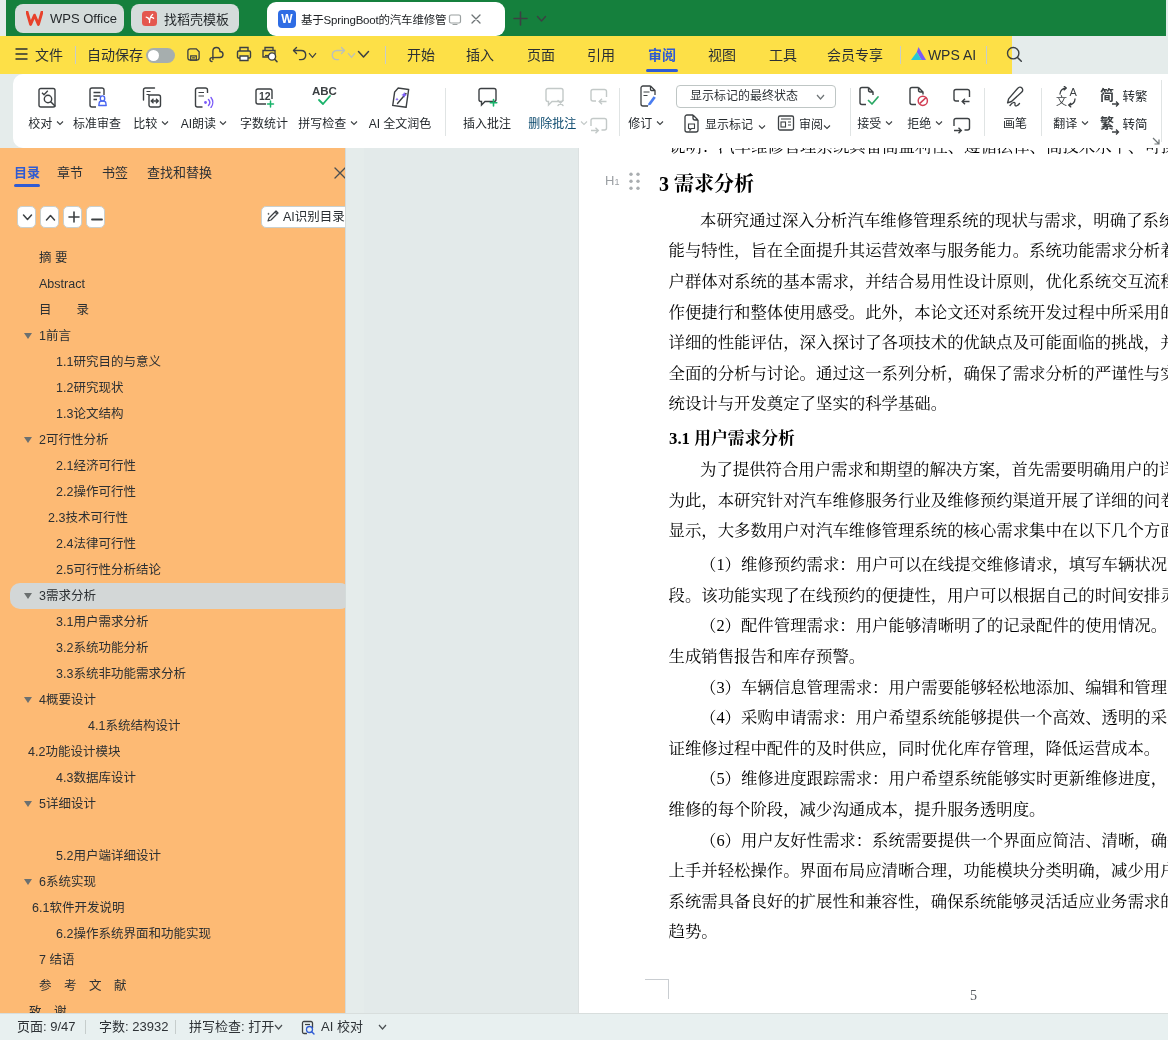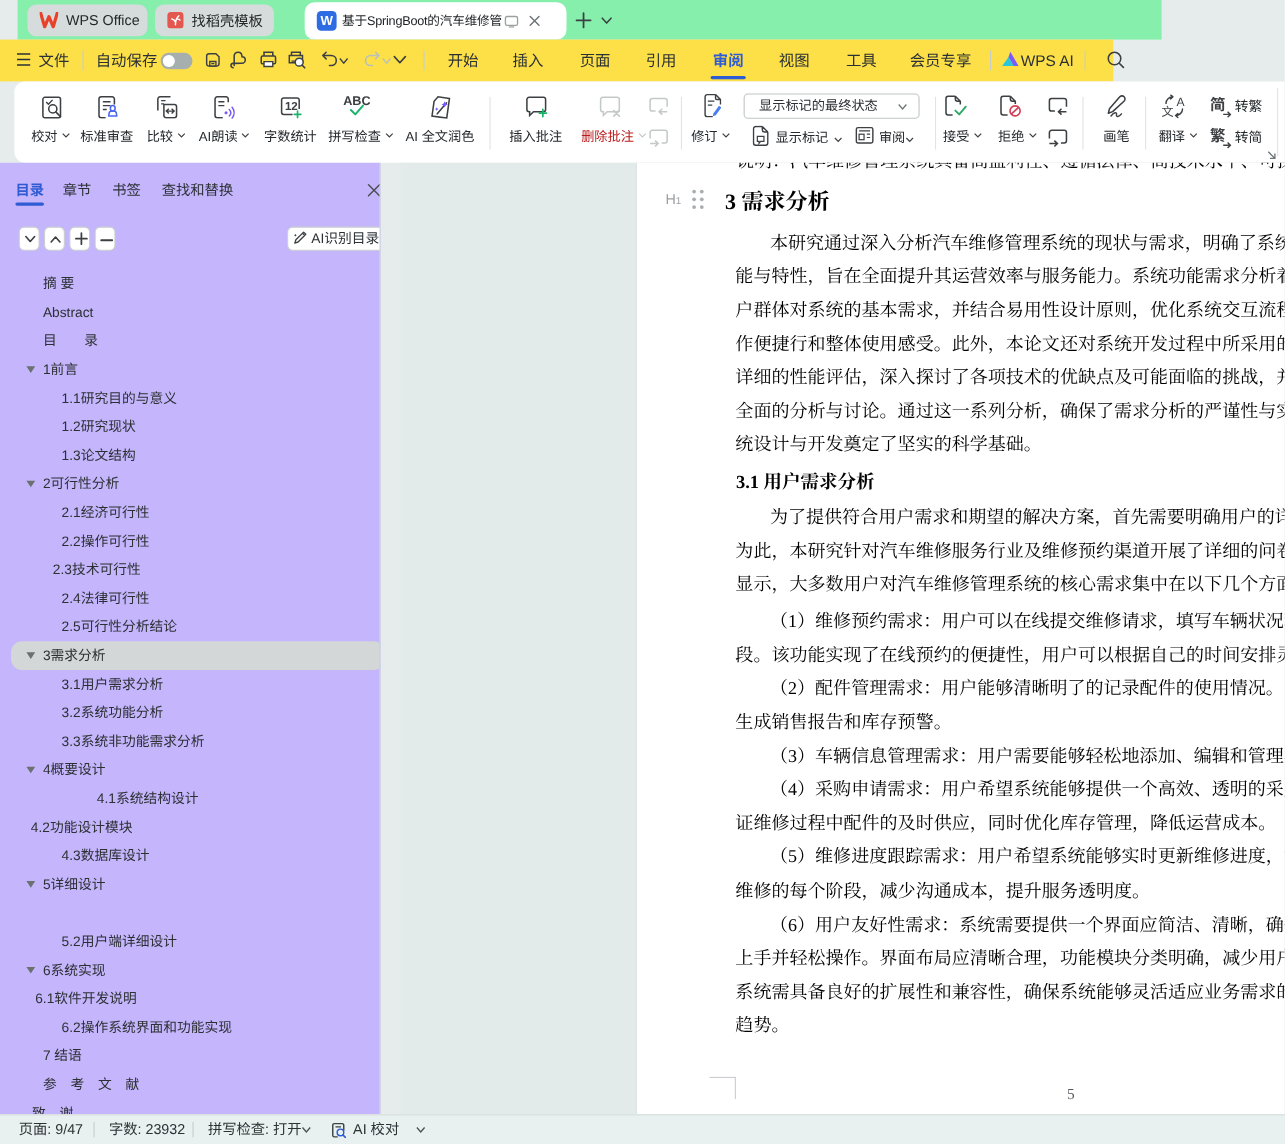--- a/index.html
+++ b/index.html
@@ -1,34 +1,34 @@
 <!DOCTYPE html>
 <html><head><meta charset="utf-8">
 <style>
 *{margin:0;padding:0;box-sizing:border-box}
 html,body{width:1168px;height:1040px;overflow:hidden}
 body{font-family:"Liberation Sans","Noto Sans CJK SC",sans-serif;position:relative;background:#e5eceb}
 .abs{position:absolute}
 
-#tabbar{position:absolute;left:16px;top:0;width:1040px;height:36px;background:#86efac}
+#tabbar{position:absolute;left:6px;top:0;width:1160px;height:36px;background:#15803d}
 .tabpill{position:absolute;top:4px;height:29px;border-radius:8px;background:#d5dcdb;display:flex;align-items:center;font-size:13px;color:#24282b}
 #tab3{position:absolute;left:261px;top:2px;width:238px;height:34px;background:#fff;border-radius:9px;display:flex;align-items:center;font-size:11.5px;color:#212427;white-space:nowrap;overflow:hidden}
 
 #menubar{position:absolute;left:0;top:36px;width:1012px;height:38px;background:#fde047}
 .mitem{position:absolute;top:0;height:38px;line-height:38px;font-size:14px;color:#2b3034;text-align:center}
 .vsep{position:absolute;width:1px;background:#c6cdcc}
 
 #ribbon{position:absolute;left:13px;top:74px;width:1155px;height:74px;background:#fff;border-radius:10px 0 0 10px}
 .rlabel{position:absolute;top:117px;height:15px;line-height:15px;font-size:12px;color:#24292d;text-align:center;white-space:nowrap}
-.rlabel.dis{color:#b91c1c}
+.rlabel.dis{color:#0c4a6e}
 .ricon{position:absolute;top:87px}
 .rsep{position:absolute;top:88px;height:48px;width:1px;background:#e0e4e4}
 .chev{display:inline-block;width:8px;height:8px;vertical-align:1px}
 
-#sidebar{position:absolute;left:0;top:148px;width:346px;height:865px;background:#c4b5fd;border-right:1px solid #d4dbda;overflow:hidden}
+#sidebar{position:absolute;left:0;top:148px;width:346px;height:865px;background:#fdba74;border-right:1px solid #d4dbda;overflow:hidden}
 .stab{position:absolute;top:16px;font-size:13px;color:#2c3136;height:18px;line-height:18px}
 .sbtn{position:absolute;top:58px;height:22px;background:#fff;border:1px solid #c9d0cf;border-radius:5px}
 .trow{position:absolute;left:0;width:363px;height:26px;font-size:12.5px;color:#2c3033;line-height:26px;white-space:nowrap}
 .tri{position:absolute;left:24px;top:10px;width:0;height:0;border-left:4.5px solid transparent;border-right:4.5px solid transparent;border-top:6px solid #6b7070}
 
 #docarea{position:absolute;left:364px;top:148px;width:804px;height:865px;background:#e3eaea;overflow:hidden}
 #page{position:absolute;left:215px;top:0;width:800px;height:865px;background:#fff;box-shadow:-1px 0 0 #dce1e1}
 .dl{position:absolute;font-family:"Liberation Serif","Noto Serif CJK SC","Noto Serif SC",serif;font-size:16.4px;color:#000;line-height:30px;height:30px;white-space:nowrap}
 .dh{position:absolute;font-family:"Liberation Serif","Noto Serif CJK SC","Noto Serif SC",serif;font-weight:700;color:#000;white-space:nowrap}
 

